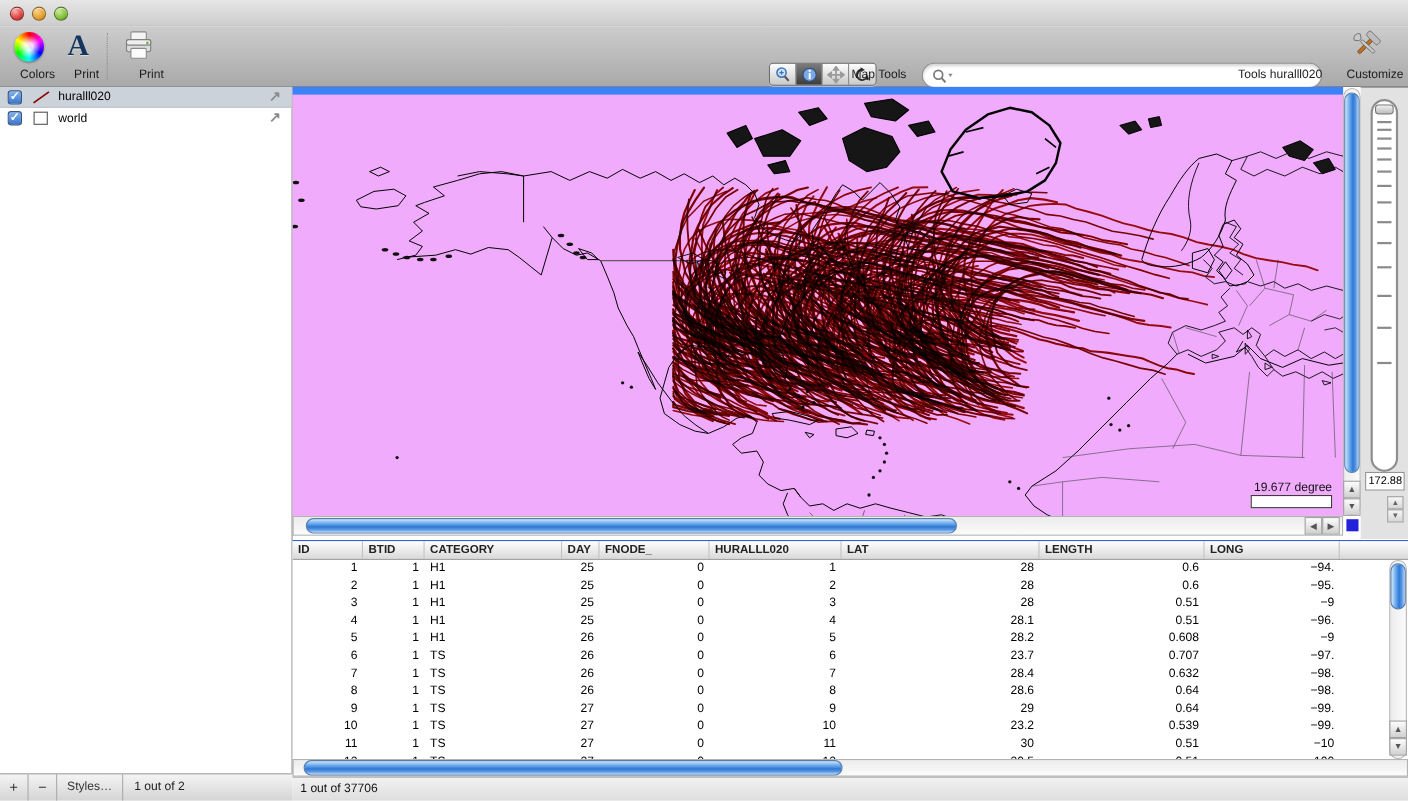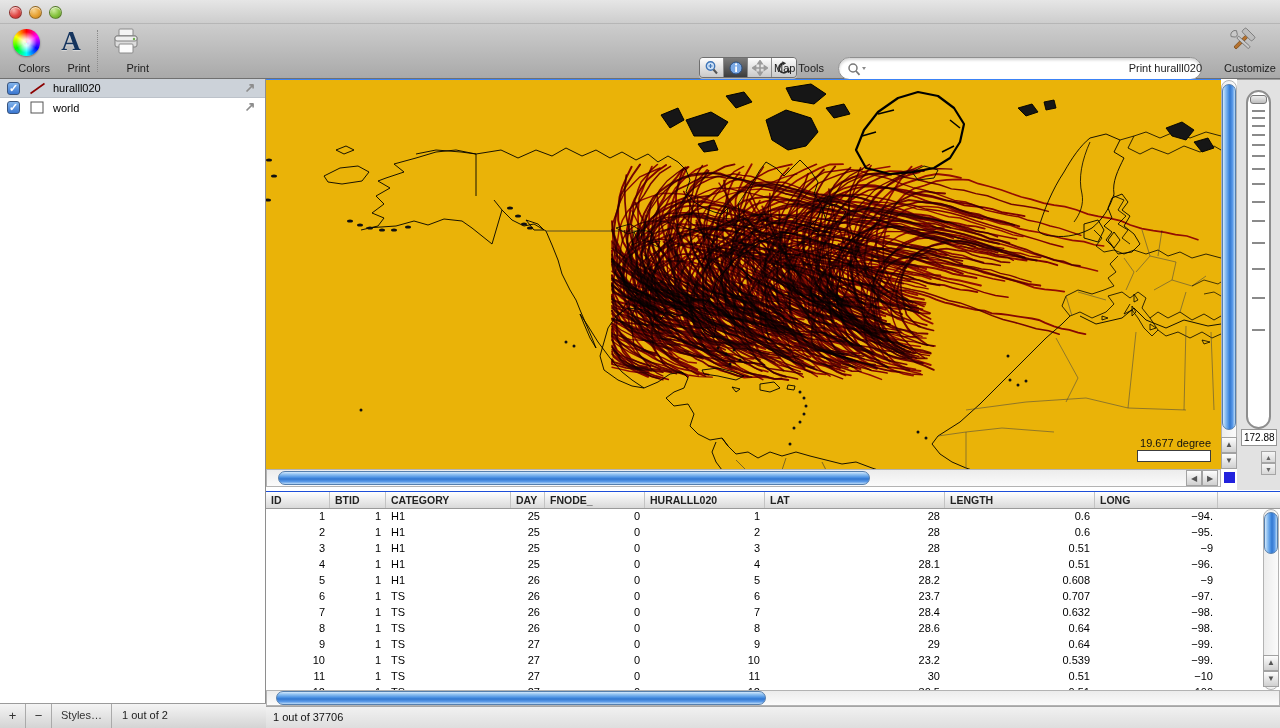--- a/index.html
+++ b/index.html
@@ -60,22 +60,22 @@
   .jump { position:absolute; right:8px; top:2px; width:14px; height:14px; color:#8d8d8d; font-size:13px;
     font-weight:bold; line-height:14px; text-align:center; }
 
   #sidebar-footer { position:absolute; left:0; top:703px; width:266px; height:25px;
     background:linear-gradient(#f4f4f4,#d4d4d4); border-top:1px solid #9b9b9b; display:flex; align-items:stretch; }
   .foot-btn { width:26px; border-right:1px solid #aaa; font-size:13px; color:#333; text-align:center; line-height:23px; }
   #styles-btn { width:60px; font-size:11px; }
   #layer-count { font-size:11px; color:#222; line-height:23px; padding-left:10px; }
 
   
-  #map-canvas { position:absolute; left:266px; top:79px; width:955px; height:390px; background:#eab308;
-    border-top:1px solid #3b82f6; overflow:hidden; }
+  #map-canvas { position:absolute; left:266px; top:79px; width:955px; height:390px; background:#f0abfc;
+    border-top:7px solid #3b82f6; overflow:hidden; }
   #map-canvas svg { display:block; }
   #scale-box { position:absolute; right:10px; bottom:7px; width:74px; height:12px; background:#fff;
     border:1px solid #3c3c3c; }
   #scale-text { position:absolute; right:10px; bottom:20px; font-size:11px; color:#111; }
 
   
   .sb-track { position:absolute; background:linear-gradient(90deg,#ececec,#fbfbfb); border:1px solid #b3b3b3; }
   .sb-track.h { background:linear-gradient(#ececec,#fbfbfb); }
   .aqua-v { position:absolute; border:1px solid #567fad; border-radius:8px;
     background:linear-gradient(90deg,#d3e8fc 0%,#8fc1f2 20%,#4a90e2 46%,#3277d0 58%,#5b9ae8 80%,#bcdcf8 100%); }
@@ -183,21 +183,21 @@
     <div class="tb-label" style="left:716px;width:97px;margin-left:11px;">Map Tools</div>
 
     <div id="searchfield">
       <svg id="search-mag" class="icon-svg" width="22" height="14" viewBox="0 0 22 14">
         <circle cx="6" cy="6" r="4" fill="none" stroke="#787878" stroke-width="1.5"></circle>
         <line x1="9" y1="9" x2="12.5" y2="12.8" stroke="#787878" stroke-width="1.8"></line>
         <path d="M15 5 L19 5 L17 8 Z" fill="#8a8a8a"></path>
       </svg>
       <input value="" style="">
     </div>
-    <div class="tb-label" style="left:838px;width:364px;">Print huralll020</div>
+    <div class="tb-label" style="left:838px;width:364px;">Tools huralll020</div>
 
     <div style="position:absolute;left:1225px;top:3px;">
       <svg class="icon-svg" width="34" height="30" viewBox="0 0 34 30">
         <g transform="rotate(45 17 14)">
           <rect x="15.4" y="6" width="3.2" height="18" rx="1.4" fill="#b5722f" stroke="#7c4a17" stroke-width="0.8"></rect>
           <rect x="10" y="2" width="14" height="5.5" rx="1.5" fill="#bdbdbd" stroke="#6f6f6f" stroke-width="0.8"></rect>
         </g>
         <g transform="rotate(-48 17 14)">
           <rect x="15.6" y="8" width="2.8" height="16" rx="1.2" fill="#c9c9c9" stroke="#707070" stroke-width="0.8"></rect>
           <path d="M13 3 a4.4 4.4 0 0 1 8 0 l-2.4 3.3 a3 3 0 0 1 -3.2 0 Z" fill="#c9c9c9" stroke="#707070" stroke-width="0.8"></path>

